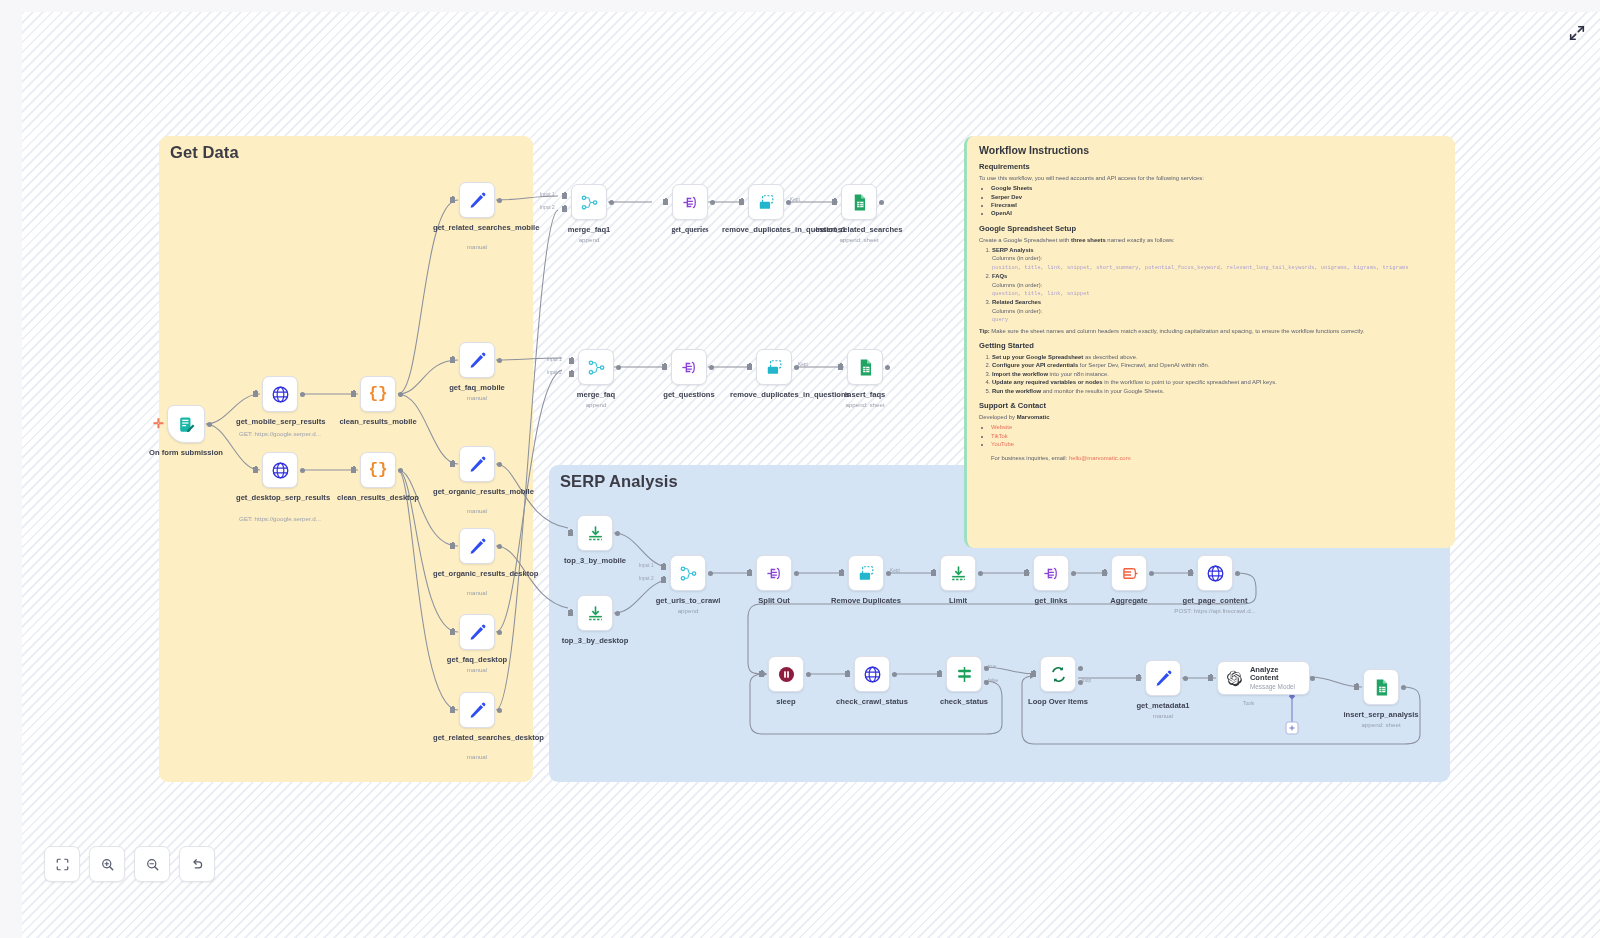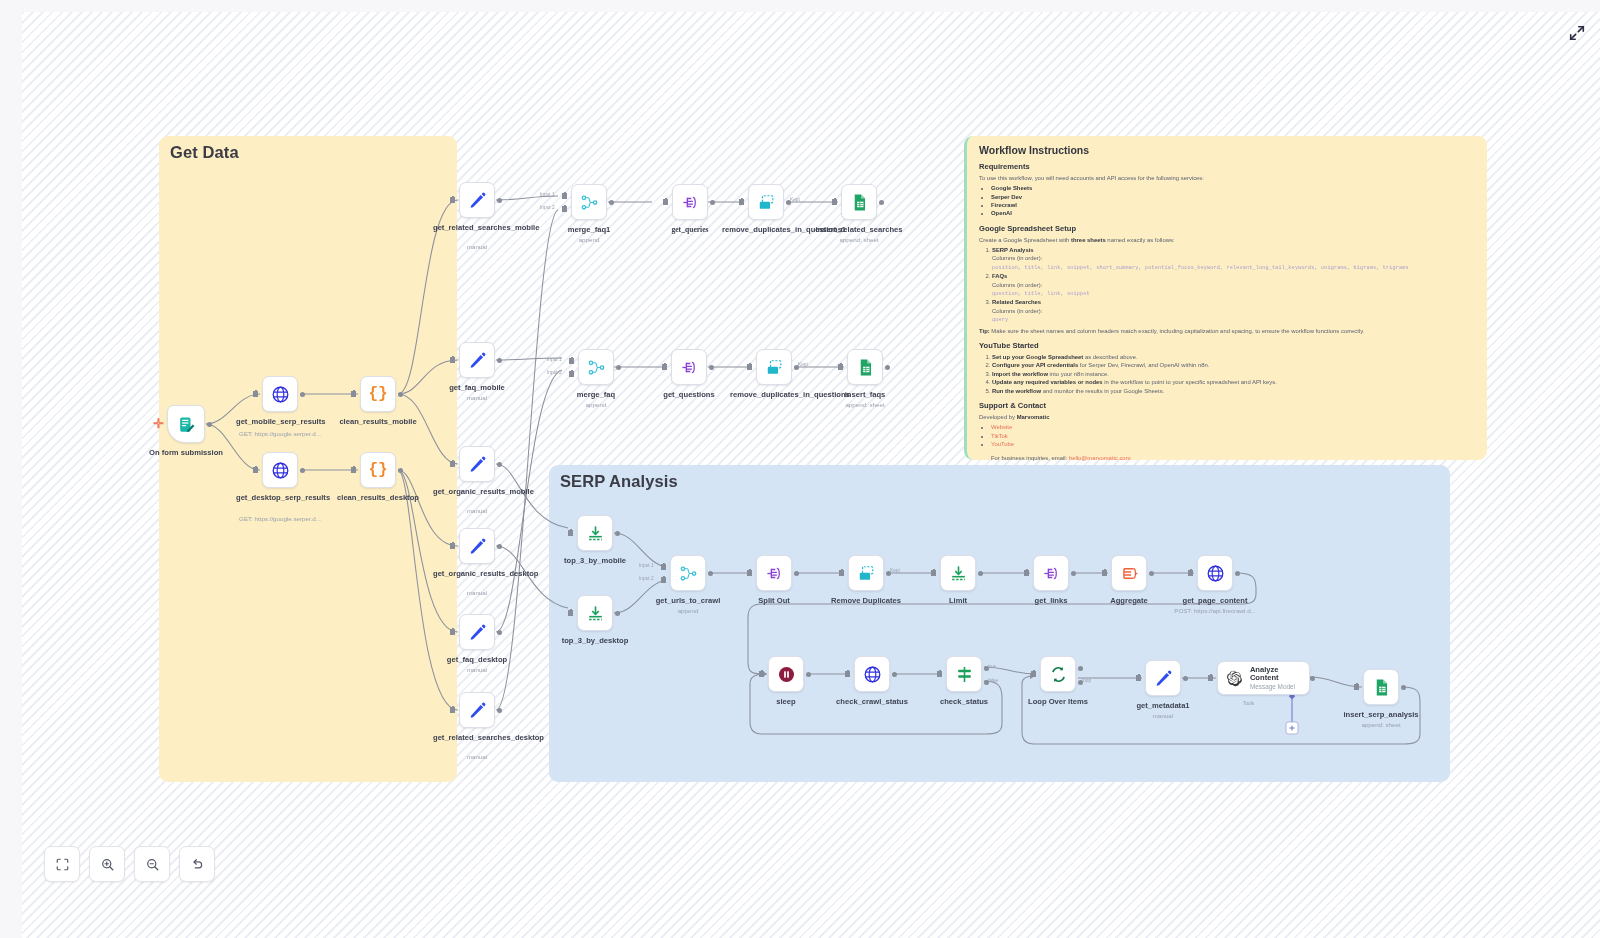--- a/index.html
+++ b/index.html
@@ -17,26 +17,26 @@
         #eceef5 5px, #eceef5 7px);
   }
   .stage{position:absolute;left:0;top:0;width:1578px;height:926px;}
 
   
   .group{position:absolute;border-radius:9px;}
   .group .gtitle{
     position:absolute;left:11px;top:7px;
     font-size:16.5px;font-weight:700;color:#3c3c46;letter-spacing:.1px;
   }
-  .g-getdata{left:137px;top:124px;width:298px;height:646px;background:#fdeec4;}
+  .g-getdata{left:137px;top:124px;width:374px;height:646px;background:#fdeec4;}
   .g-related{left:527px;top:124px;width:396px;height:157px;background:#d5f0e1;}
   .g-faqs   {left:527px;top:289px;width:396px;height:157px;background:#d5f0e1;}
   .g-serp   {left:527px;top:453px;width:901px;height:317px;background:#d4e4f5;}
-  .g-instr  {left:942px;top:124px;width:488px;height:324px;background:#fdeec4;
-             border-left:3px solid #9ddfc0;padding-left:32px;}
+  .g-instr  {left:942px;top:124px;width:488px;height:412px;background:#fdeec4;
+             border-left:3px solid #9ddfc0;}
 
   
   .node{position:absolute;}
   .nbox{
     width:36px;height:36px;border-radius:7px;background:#fff;
     border:1px solid #dcdfe7;box-shadow:0 1px 2px rgba(30,35,55,.10);
     display:flex;align-items:center;justify-content:center;
     box-sizing:border-box;
   }
   .nlabel{
@@ -147,21 +147,21 @@
           <li>
             <b>Related Searches</b><br>
             <span class="sub-line">Columns (in order):</span><br>
             <span class="code">query</span>
           </li>
         </ol>
         <p>
           <b>Tip:</b><span> Make sure the sheet names and column headers match exactly, including capitalization and spacing, to ensure the workflow functions correctly.</span>
         </p>
 
-        <h3>YouTube Started</h3>
+        <h3>Getting Started</h3>
         <ol>
           <li><b>Set up your Google Spreadsheet</b><span> as described above.</span></li>
           <li><b>Configure your API credentials</b><span> for Serper Dev, Firecrawl, and OpenAI within n8n.</span></li>
           <li><b>Import the workflow</b><span> into your n8n instance.</span></li>
           <li><b>Update any required variables or nodes</b><span> in the workflow to point to your specific spreadsheet and API keys.</span></li>
           <li><b>Run the workflow</b><span> and monitor the results in your Google Sheets.</span></li>
         </ol>
 
         <h3>Support &amp; Contact</h3>
         <p>

